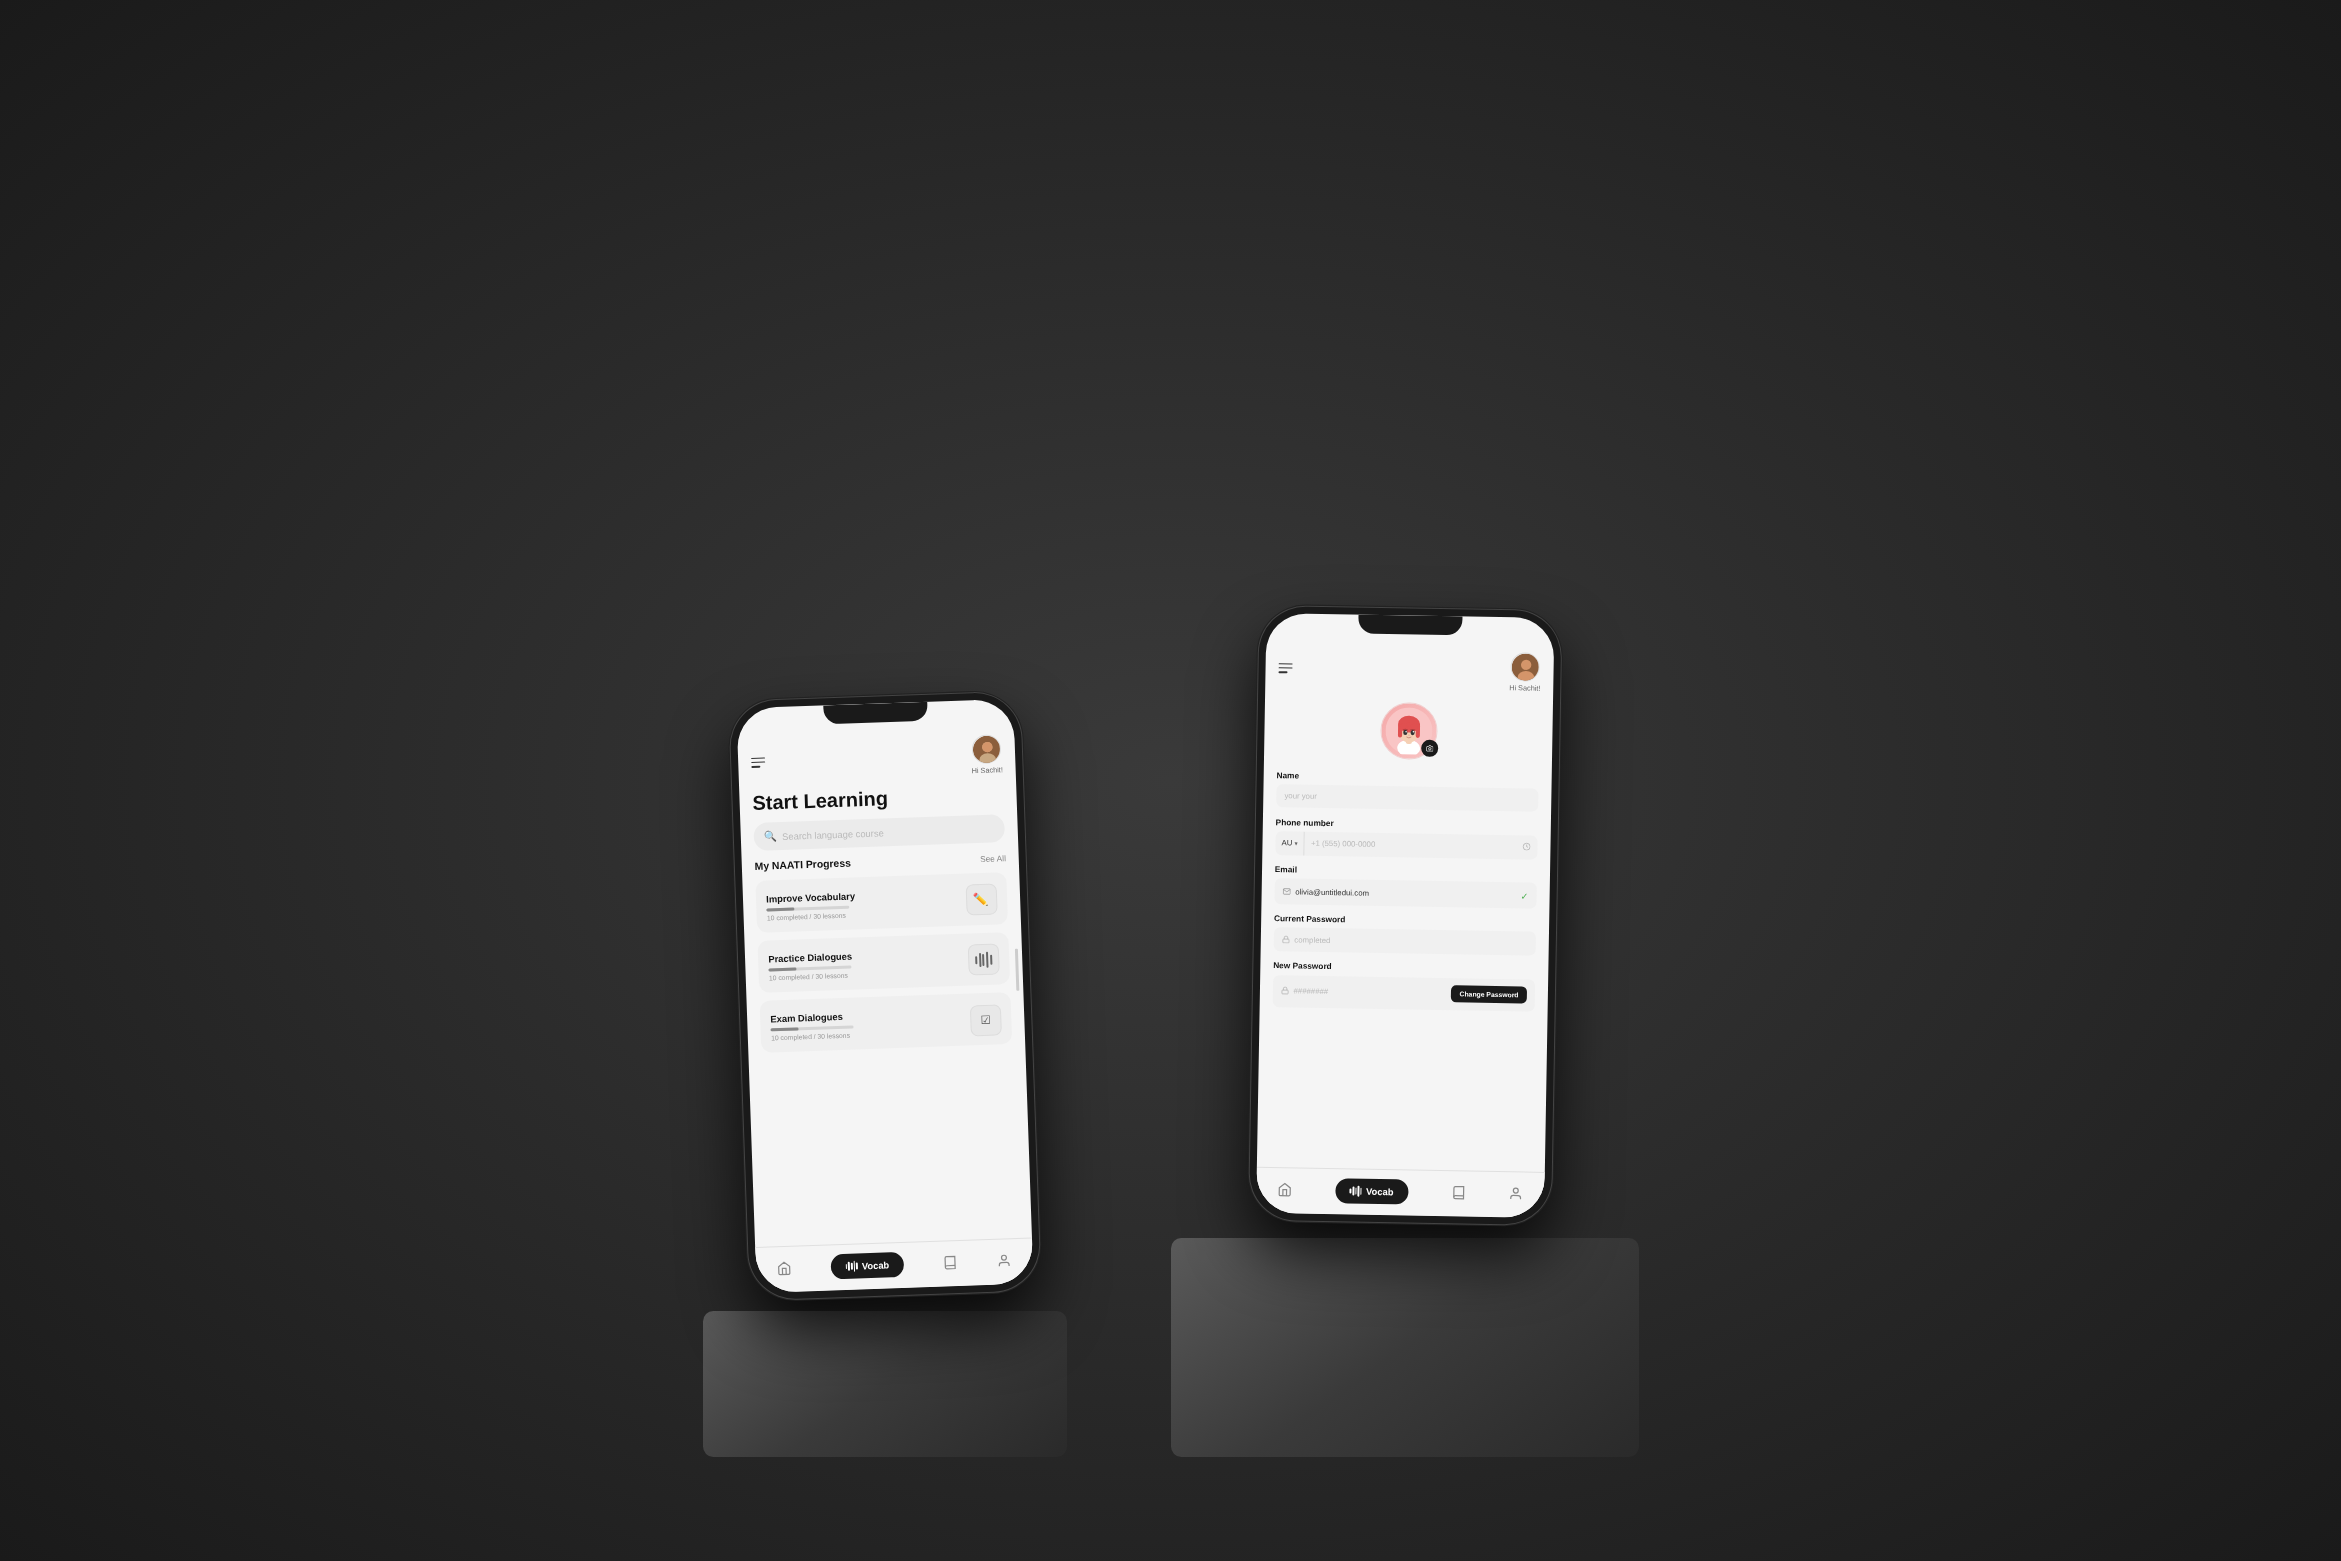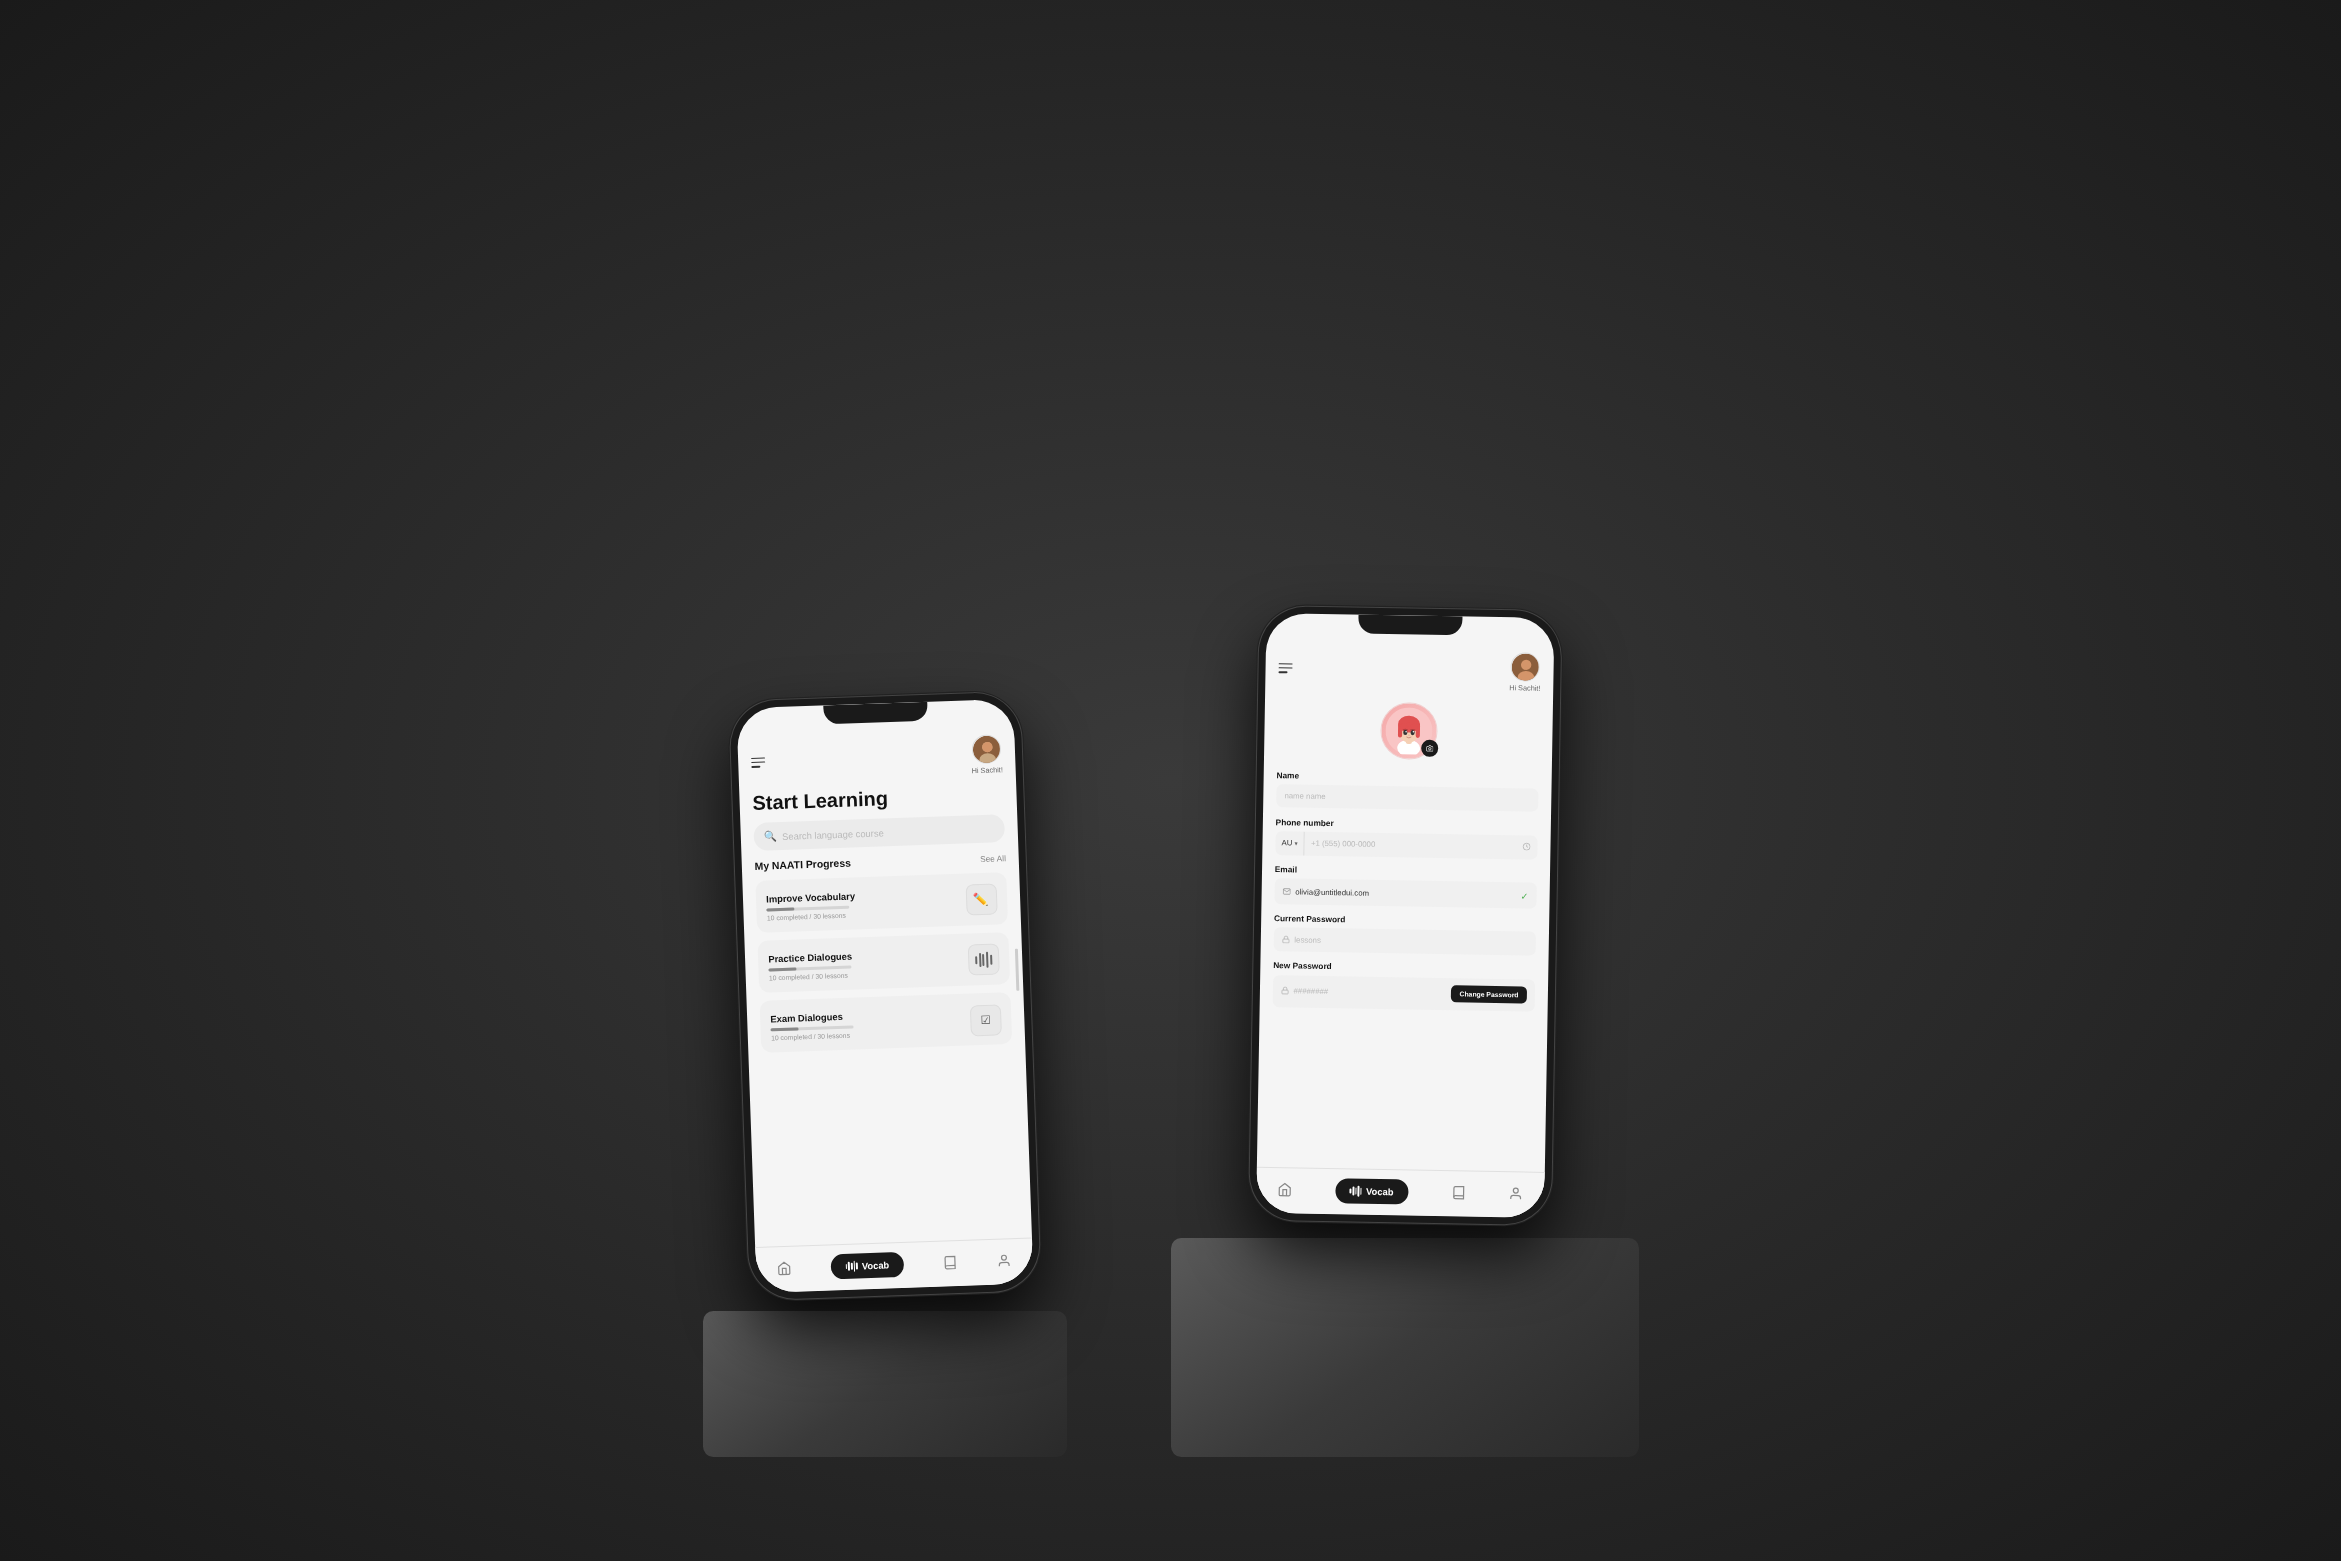--- a/index.html
+++ b/index.html
@@ -636,21 +636,21 @@
                 </svg>
               </div>
             </div>
           </div>
 
           <div class="profile-content">
 
             <div class="form-field">
               <div class="field-label">Name</div>
               <div class="field-input">
-                <span style="color:#bbb;">name name</span>
+                <span style="color:#bbb;">your your</span>
               </div>
             </div>
 
             <div class="form-field">
               <div class="field-label">Phone number</div>
               <div class="field-input-row">
                 <div class="country-code">
                   <span>AU</span>
                   <span style="font-size:6.2px; color:#666;">▾</span>
                 </div>
@@ -680,21 +680,21 @@
               </div>
             </div>
 
             <div class="form-field">
               <div class="field-label">Current Password</div>
               <div class="password-row">
                 <svg width="8.3" height="8.3" viewBox="0 0 24 24" fill="none" stroke="#aaa" stroke-width="2">
                   <rect x="3" y="11" width="18" height="11" rx="2" ry="2"></rect>
                   <path d="M7 11V7a5 5 0 0110 0v4"></path>
                 </svg>
-                <span style="color:#bbb; font-size:7.8px;">lessons</span>
+                <span style="color:#bbb; font-size:7.8px;">completed</span>
               </div>
             </div>
 
             <div class="form-field">
               <div class="field-label">New Password</div>
               <div class="new-password-row">
                 <div class="new-pw-left">
                   <svg width="8.3" height="8.3" viewBox="0 0 24 24" fill="none" stroke="#aaa" stroke-width="2">
                     <rect x="3" y="11" width="18" height="11" rx="2" ry="2"></rect>
                     <path d="M7 11V7a5 5 0 0110 0v4"></path>

